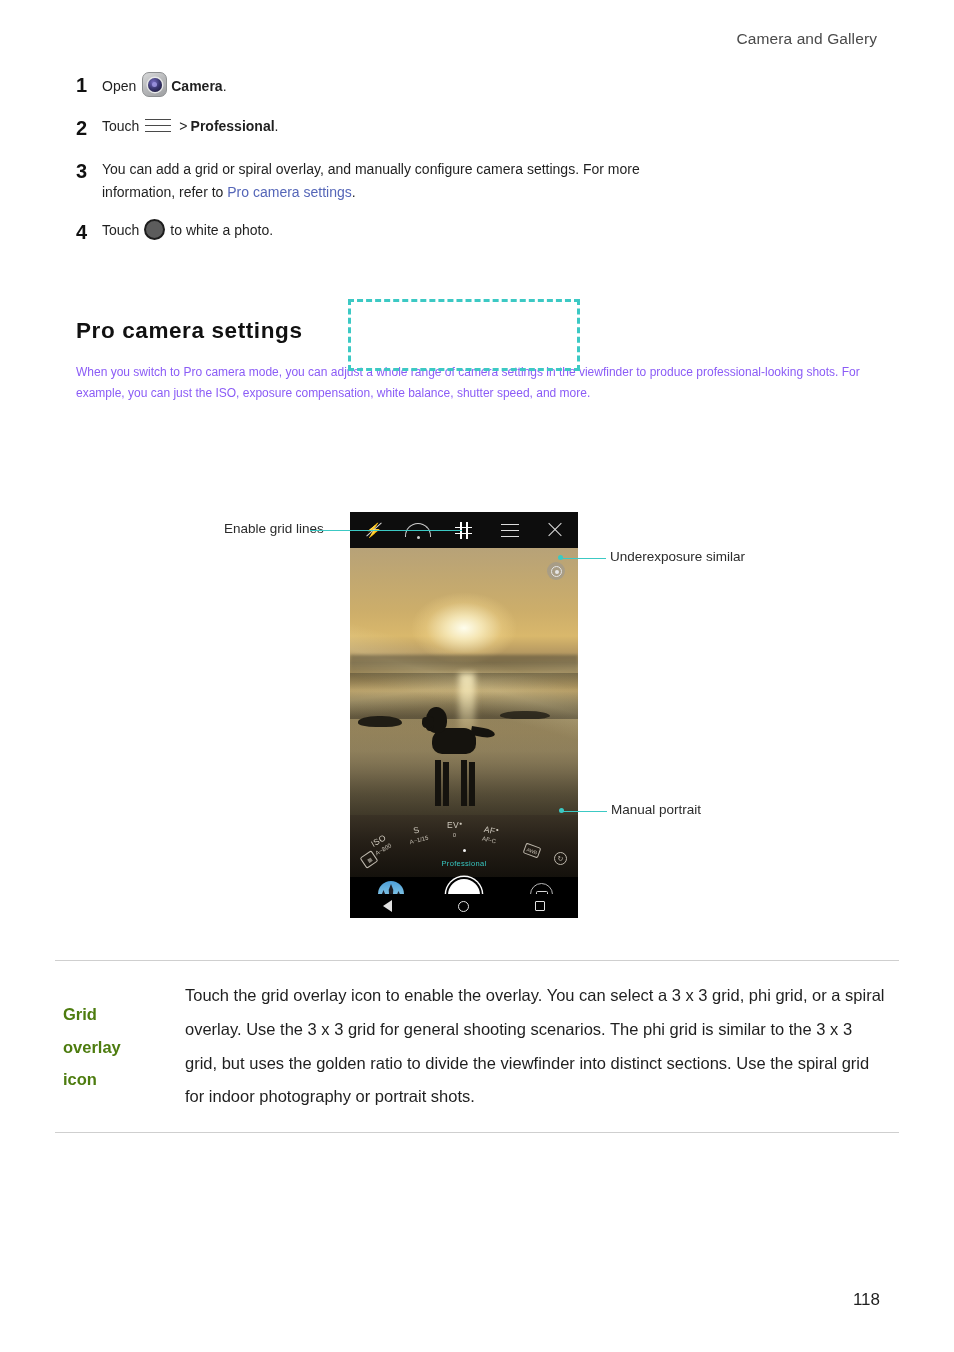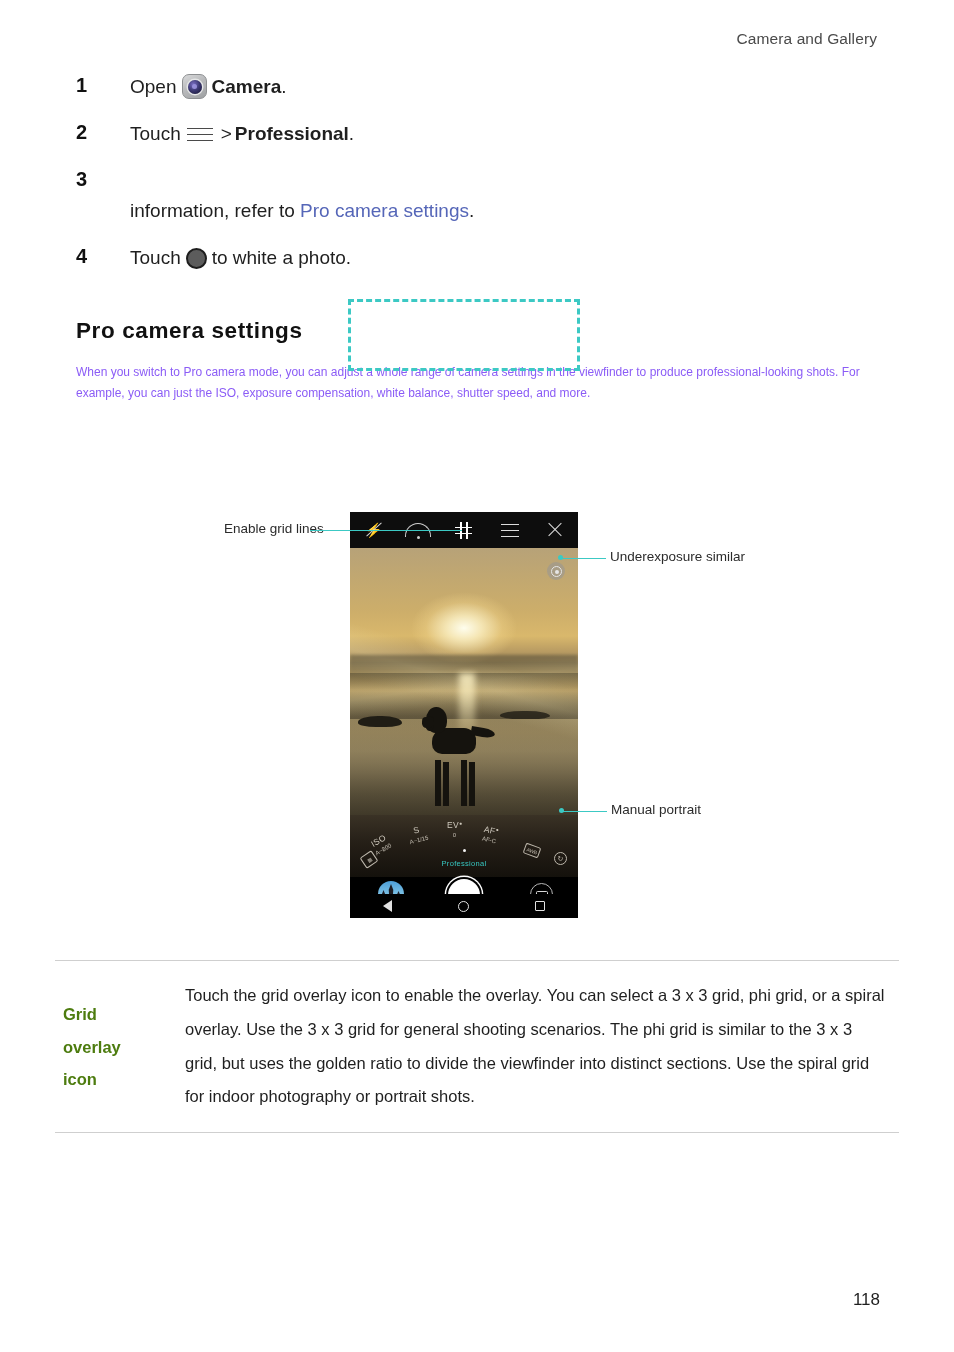--- a/index.html
+++ b/index.html
@@ -38,25 +38,24 @@
   }
   .step-num {
     font-size: 20px;
     font-weight: bold;
     width: 26px;
     flex: 0 0 26px;
     line-height: 1.35;
     color: #111;
   }
   .step-body {
-    font-size: 19px;
+    font-size: 14px;
     color: #1f1f1f;
     flex: 1;
     line-height: 1.62;
-    margin-left: 28px;
   }
   .step-body b { font-weight: bold; }
   .link { color: #5566b8; }
 
   
   .ico-camera-app {
     display: inline-block;
     vertical-align: -6px;
     width: 25px; height: 25px;
     margin: 0 4px 0 6px;
@@ -576,21 +575,21 @@
   </div>
 
   <div class="step">
     <div class="step-num">2</div>
     <div class="step-body"><span>Touch</span><span class="ico-hamburger"><i></i><i></i><i></i></span><span class="gt">&gt;</span><b>Professional</b><span>.</span></div>
   </div>
 
   <div class="step">
     <div class="step-num">3</div>
     <div class="step-body">
-      <br>
+      <span>You can add a grid or spiral overlay, and manually configure camera settings. For more</span><br>
       <span>information, refer to </span><span class="link">Pro camera settings</span><span>.</span>
     </div>
   </div>
 
   <div class="step">
     <div class="step-num">4</div>
     <div class="step-body"><span>Touch</span><span class="ico-shutter-inline"></span><span>to white a photo.</span></div>
   </div>
 
 </div>

